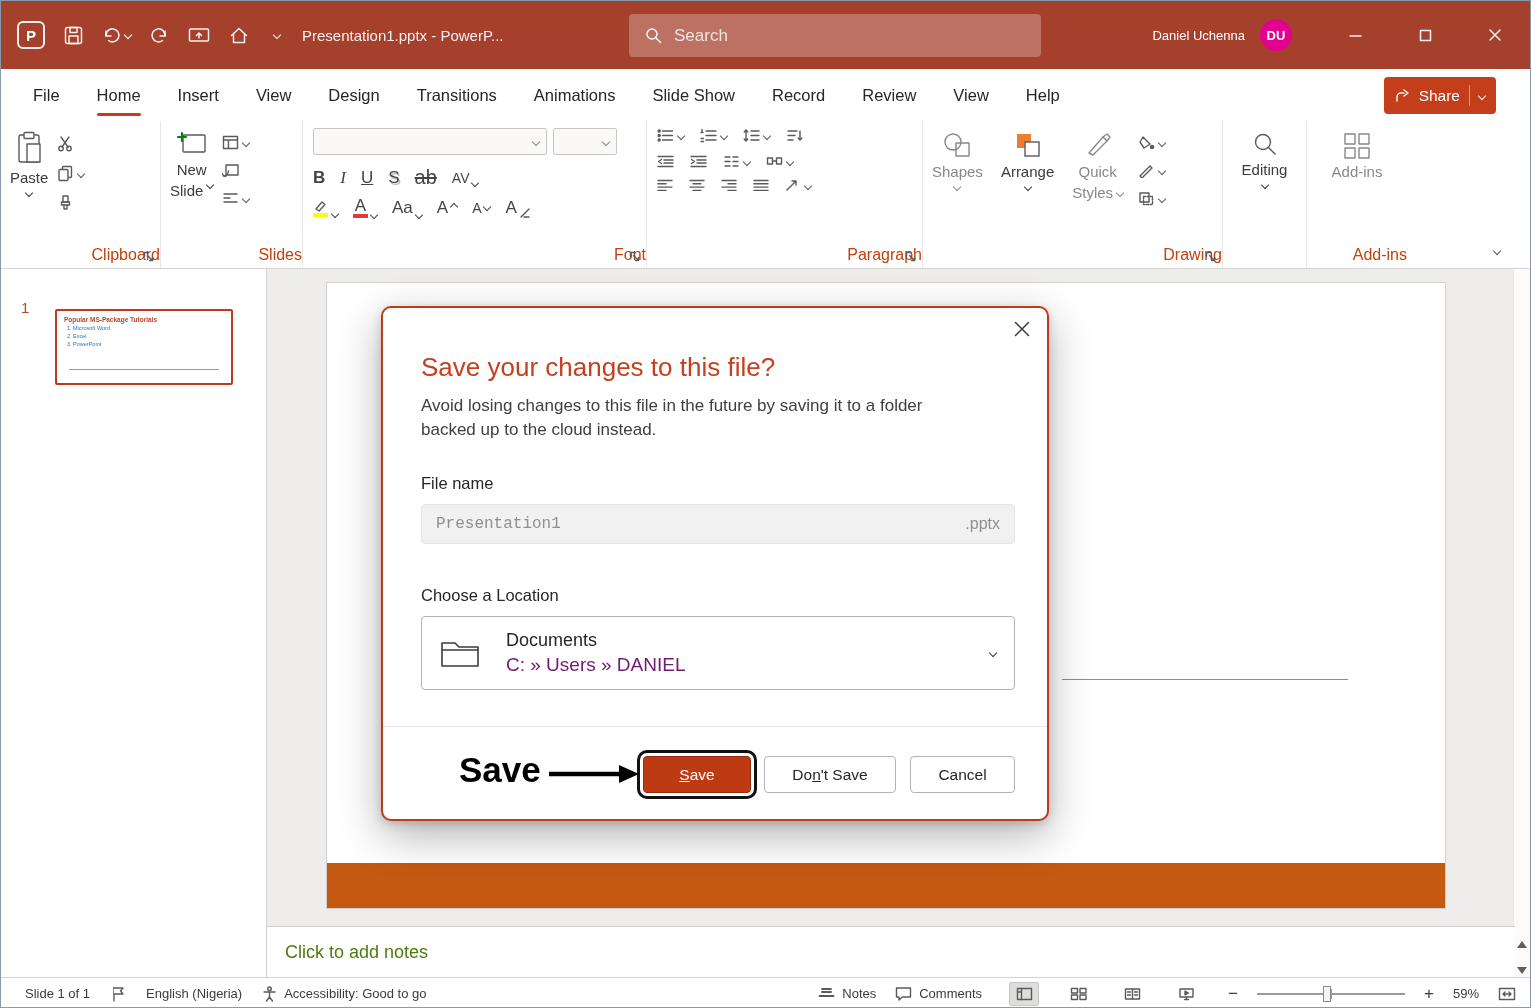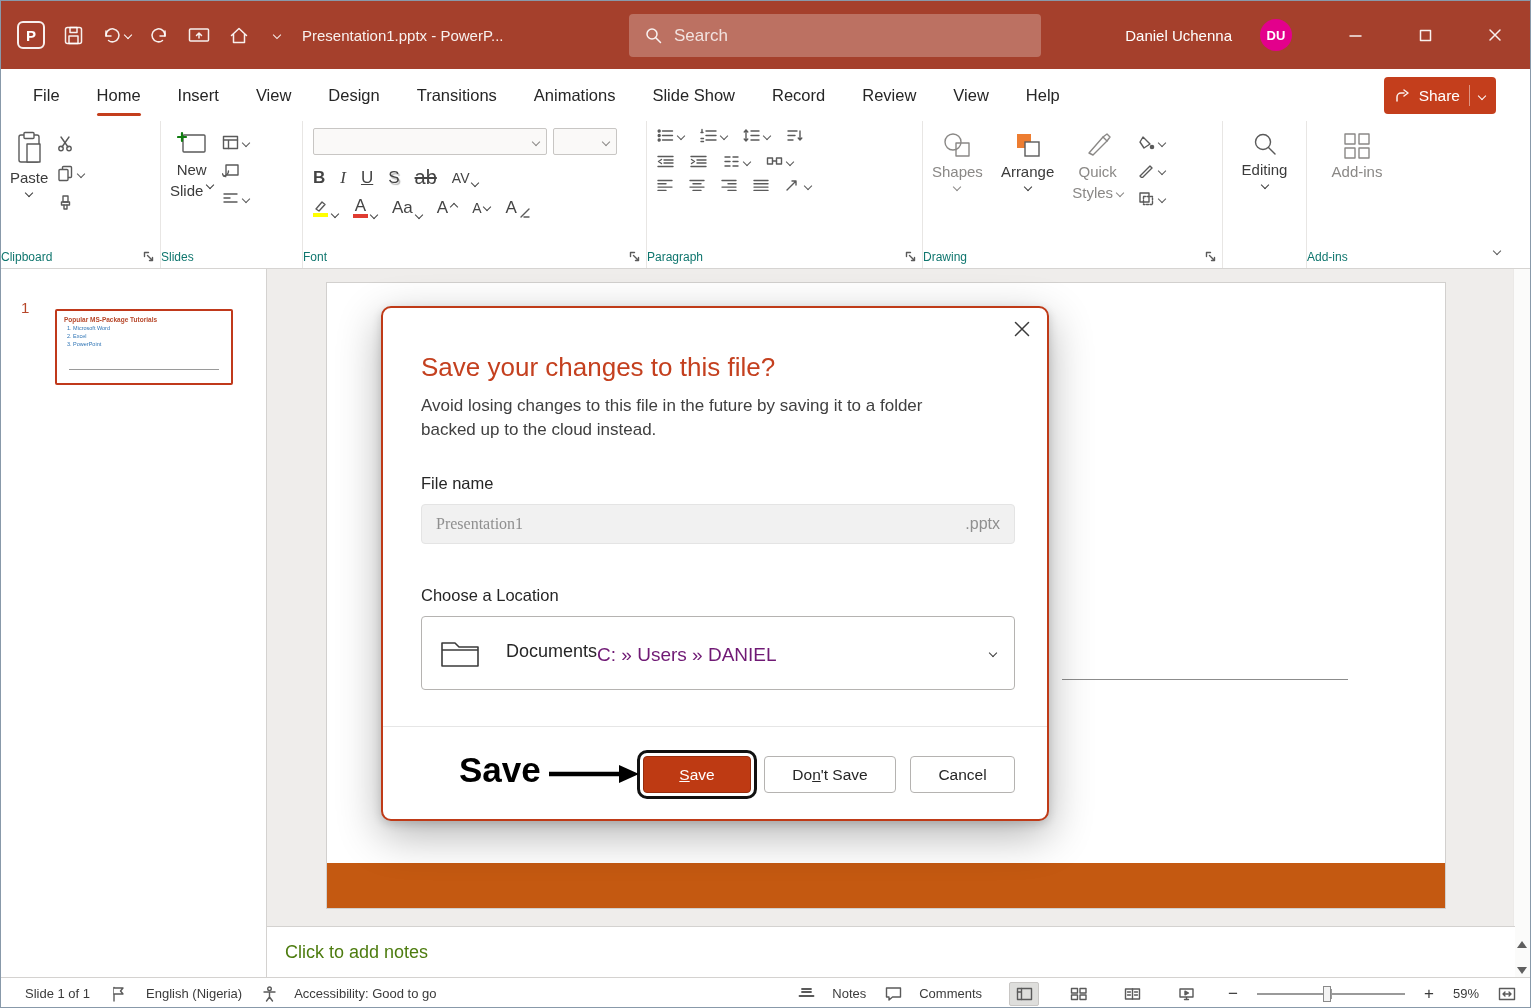--- a/index.html
+++ b/index.html
@@ -14,33 +14,33 @@
   .chev.up{transform:rotate(-135deg)}
   
   .tb{position:absolute;top:0;left:0;right:0;height:68px;background:#a5402c;color:#fff;display:flex;align-items:center}
   .qat{display:flex;align-items:center;gap:19px;padding-left:16px}
   .applogo{width:28px;height:28px;border:2px solid rgba(255,255,255,.92);border-radius:6px;font-weight:bold;font-size:15px;display:flex;align-items:center;justify-content:center}
   .doctitle{margin-left:22px;font-size:15px;color:rgba(255,255,255,.92);white-space:nowrap}
   .searchbox{position:absolute;left:628px;top:13px;width:412px;height:43px;background:rgba(255,255,255,.26);border-radius:4px;display:flex;align-items:center;padding:0 16px;gap:12px}
   .searchbox input{background:transparent;border:none;outline:none;color:#fff;font-size:17px;width:100%;font-family:Liberation Sans, sans-serif}
   .searchbox input::placeholder{color:rgba(255,255,255,.8)}
   .tbright{position:absolute;right:0;top:0;height:68px;display:flex;align-items:center}
-  .username{font-size:15px;margin-right:28px}
+  .username{font-size:13px;margin-right:15px}
   .avatar{width:32px;height:32px;border-radius:50%;background:#e3008c;color:#fff;font-size:13px;font-weight:bold;display:flex;align-items:center;justify-content:center;margin-right:28px}
   .wbtn{width:70px;height:68px;display:flex;align-items:center;justify-content:center}
   
   .mb{position:absolute;top:68px;left:0;right:0;height:52px;background:#fff;display:flex;align-items:center;padding-left:32px;gap:37px}
   .mtab{font-size:16.5px;color:#262626;position:relative;height:100%;display:flex;align-items:center}
   .mtab.active:after{content:"";position:absolute;left:0;right:0;bottom:5px;height:3px;background:#c43e1c;border-radius:2px}
   .share{position:absolute;right:34px;top:8px;height:37px;background:#c43e1c;color:#fff;border-radius:4px;display:flex;align-items:center;padding:0 11px;gap:9px;font-size:15.5px}
   .share .sep{width:1px;height:21px;background:rgba(255,255,255,.45)}
   
   .ribbon{position:absolute;top:120px;left:0;right:0;height:148px;background:#fff;border-bottom:1px solid #d6d4d2;display:flex}
   .rg{position:relative;border-right:1px solid #e8e6e4;height:100%;flex:none}
-  .glabel{position:absolute;bottom:4px;left:0;right:0;text-align:left;font-size:12px;color:#0f766e}
+  .glabel{position:absolute;bottom:4px;left:0;right:0;text-align:right;font-size:16px;color:#c2410c}
   .lnch{position:absolute;right:5px;bottom:5px}
   .bigb{display:flex;flex-direction:column;align-items:center;gap:4px;font-size:15px;color:#3b3b3b;padding:10px 9px 0;line-height:1.15}
   .bigb.dis{color:#8a8886}
   .minicol{display:flex;flex-direction:column;gap:13px;padding-top:14px}
   .sbtn{display:flex;align-items:center;gap:4px;color:#5a5a5a}
   .frow{display:flex;align-items:center;margin:7px 10px 0}
   .combo{height:27px;background:#faf9f8;border:1px solid #c8c6c4;border-radius:2px;display:flex;align-items:center;justify-content:flex-end;padding:0 7px;color:#8a8886}
   .fbtn{font-size:17px;color:#444;display:flex;align-items:flex-end;gap:3px;margin-right:15px}
   .fb-b{font-weight:bold}.fb-i{font-style:italic;font-family:"Liberation Serif",serif}
   .fb-u{text-decoration:underline}.fb-sh{text-shadow:1.5px 1.5px 1px #b5b5b5}
@@ -60,35 +60,35 @@
   .vsb{position:absolute;right:0;top:268px;width:17px;height:708px;background:#fbfbfa;border-left:1px solid #ebe9e7}
   .arr{position:absolute;left:0;width:100%;height:26px;display:flex;align-items:center;justify-content:center}
   .triup{width:0;height:0;border-left:5px solid transparent;border-right:5px solid transparent;border-bottom:7px solid #5f5f5f}
   .tridn{width:0;height:0;border-left:5px solid transparent;border-right:5px solid transparent;border-top:7px solid #5f5f5f}
   
   .dlg{position:absolute;left:114px;top:37px;width:668px;height:515px;background:#fff;border:2px solid #bf3a17;border-radius:10px;box-shadow:0 14px 44px rgba(0,0,0,.30),0 3px 10px rgba(0,0,0,.16);z-index:5}
   .dtitle{left:38px;top:44px;font-size:26px;color:#c4401f}
   .dbody{left:38px;top:86px;width:556px;font-size:17px;color:#404040;line-height:1.42}
   .dlabel{font-size:16.5px;color:#262626}
   .dfinput{left:38px;top:196px;width:594px;height:40px;background:#f1f1f1;border:1px solid #e4e4e4;border-radius:4px;display:flex;align-items:center;padding:0 14px;color:#8f8f8f;font-size:16px}
-  .dfinput input{border:none;background:transparent;outline:none;color:#8f8f8f;font-size:16px;flex:1;font-family:Liberation Serif, serif}
+  .dfinput input{border:none;background:transparent;outline:none;color:#8f8f8f;font-size:16px;flex:1;font-family:Liberation Mono, monospace}
   .dloc{left:38px;top:308px;width:594px;height:74px;border:1px solid #b5b3b1;border-radius:4px;display:flex;align-items:center;padding:0 18px;gap:26px;background:#fff}
   .locname{font-size:18px;color:#262626}
   .locpath{font-size:19px;color:#701a75;margin-top:3px}
   .ddiv{left:0;right:0;top:418px;height:1px;background:#e6e6e6}
   .btn{position:absolute;top:448px;height:37px;display:flex;align-items:center;justify-content:center;font-size:15.5px;border-radius:4px}
   .btn.save{left:260px;width:108px;background:#be3a13;color:#fff;border:1px solid #962d0e;outline:3px solid #111;outline-offset:3px}
   .btn.sec{background:#fff;border:1px solid #b5b3b1;color:#262626}
   .annot-txt{left:76px;top:442px;font-size:35px;font-weight:800;color:#000;z-index:6}
   
   .notes{position:absolute;left:266px;top:925px;width:1248px;height:51px;background:#fff;border-top:1px solid #d4d2d0;display:flex;align-items:center;padding-left:18px;font-size:18px;color:#4d7c0f}
   .sb{position:absolute;left:0;top:976px;right:0;height:32px;background:#fff;border-top:1px solid #d4d2d0;display:flex;align-items:center;font-size:13px;color:#3b3b3b;padding:0 14px}
   .sbl{display:flex;align-items:center;gap:20px;padding-left:10px}
   .sbr{margin-left:auto;display:flex;align-items:center;gap:19px}
-  .sbit{display:flex;align-items:center;gap:17px}
+  .sbit{display:flex;align-items:center;gap:7px}
   .vw{width:30px;height:24px;display:flex;align-items:center;justify-content:center;border-radius:2px}
   .vw.active{background:#dededc;border:1px solid #c8c6c4}
   .ztrack{position:relative;width:148px;height:2px;background:#9a9a9a}
   .ztick{position:absolute;left:50%;top:-4px;width:1px;height:10px;background:#9a9a9a}
   .zthumb{position:absolute;left:66px;top:-7px;width:8px;height:16px;background:#f4f4f4;border:1px solid #8a8a8a}
 </style>
 </head>
 <body>
 
 <div class="window">
@@ -543,21 +543,21 @@
         <span>.pptx</span>
       </div>
       <div class="abs dlabel" style="left:38px;top:278px">Choose a Location</div>
       <div class="abs dloc">
         <span>
             <svg width="40" height="32" viewBox="0 0 40 32" style="stroke:#3b3b3b;stroke-width:1.6;fill:none;stroke-linejoin:round">
               <path d="M2 6 h13 l4 4 h19 v19 H2 z"></path>
               <path d="M2 13 h36"></path>
             </svg>
           </span>
-        <span style="display:flex;">
+        <span style="display:flex;flex-direction:column">
           <span class="locname">Documents</span>
           <span class="locpath">C: » Users » DANIEL</span>
         </span>
         <span class="chev" style="margin-left:auto;color:#3b3b3b"></span>
       </div>
       <div class="abs ddiv"></div>
 
       <span class="abs annot-txt">Save</span>
       <svg class="abs" style="left:166px;top:455px;z-index:6" width="90" height="22" viewBox="0 0 90 22">
           <line x1="0" y1="11" x2="72" y2="11" stroke="#000" stroke-width="4.5"></line>

